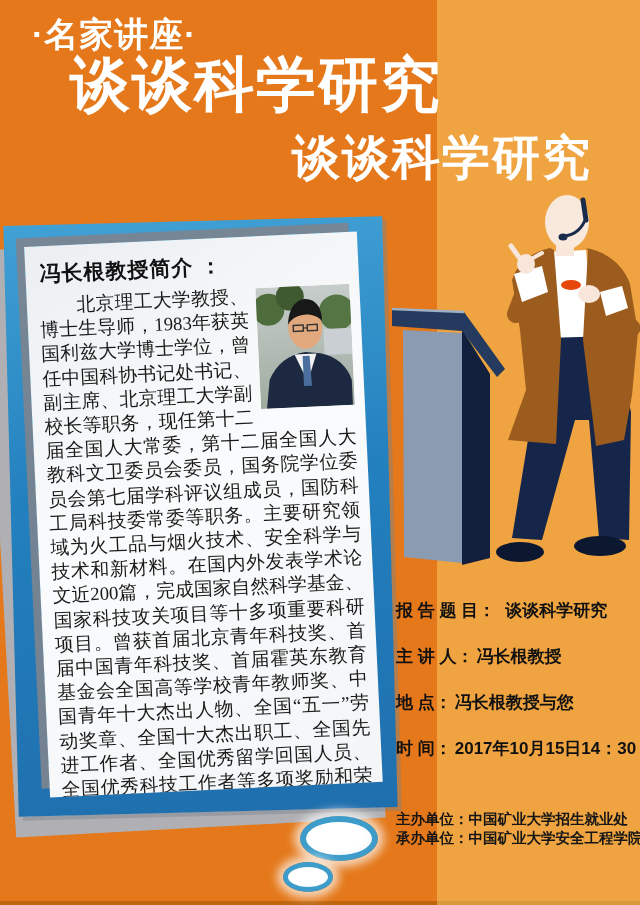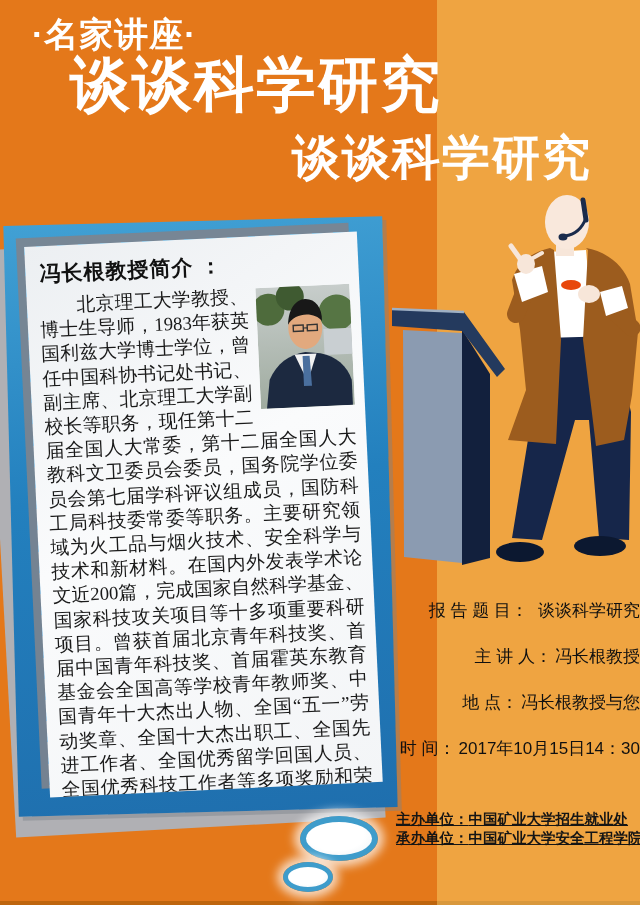--- a/index.html
+++ b/index.html
@@ -29,27 +29,27 @@
   .paper{width:100%;height:100%;box-sizing:border-box;padding:10px 10px 0 12px;overflow:hidden;
     background:linear-gradient(150deg,#ECEFF2 0%,#FAFBFC 45%,#F3F5F7 100%);
     transform:rotate(-1.2deg);
     box-shadow:-8px -9px 0 rgba(125,132,142,0.9);}
   .paper-heading{font-size:21px;font-weight:800;color:#111;margin:4px 0 6px 2px;letter-spacing:1px;}
   .photo{float:right;width:94px;height:121px;margin:4px 0 4px 8px;display:block;}
   .bio{font-family:"Liberation Serif",serif;font-size:18.8px;line-height:24.2px;
     color:#1A1A1A;text-align:justify;text-indent:2em;margin:0;}
   
   .info{left:396px;top:601px;width:244px;color:#101010;}
-  .info-row{margin-bottom:26px;font-size:17px;font-weight:400;line-height:20px;white-space:nowrap;text-align:right;}
+  .info-row{margin-bottom:26px;font-size:17px;font-weight:700;line-height:20px;white-space:nowrap;}
   .info-row .info-value{margin-left:3px;}
   .info-row.first .info-value{margin-left:10px;}
   
   .organizers{left:396px;top:810px;width:244px;font-size:14.5px;font-weight:600;
     line-height:19px;color:#151515;}
-  .org-row{white-space:nowrap;text-decoration:underline;}
+  .org-row{white-space:nowrap;}
   
   .bubble{box-sizing:border-box;border-radius:50%;
     background:radial-gradient(ellipse at 45% 40%,#FFFFFF 55%,#EDF2F5 100%);
     box-shadow:0 0 10px 6px rgba(255,255,255,0.7);}
   .bubble-big{left:300px;top:816px;width:78px;height:45px;border:6px solid #3E9CCB;}
   .bubble-small{left:283px;top:862px;width:50px;height:30px;border:5px solid #3E9CCB;}
   .figure-svg{left:380px;top:190px;width:260px;height:390px;}
 </style>
 </head>
 <body>

